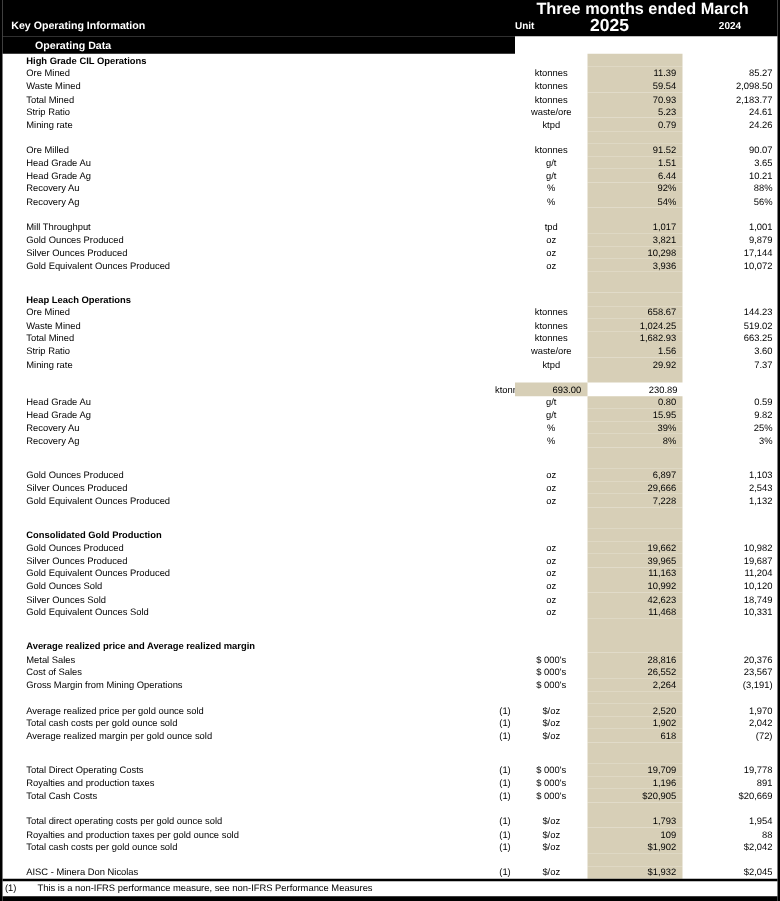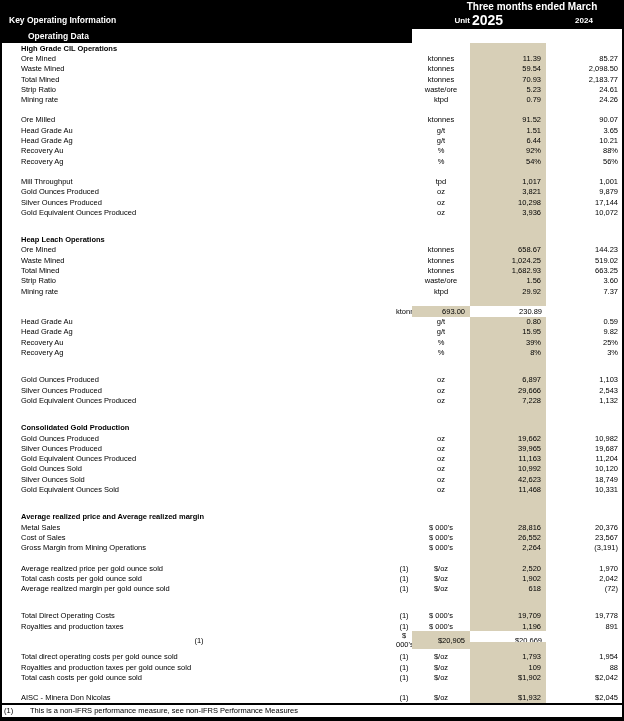--- a/index.html
+++ b/index.html
@@ -11,24 +11,24 @@
     font-family:"Liberation Sans", sans-serif;
     color:#000;
     overflow:hidden;
     border-left:2px solid #000;
     border-right:2px solid #000;
   }
   
   #header{position:absolute;top:0;left:-2px;right:-2px;height:43px;}
   .hdr-bar-top{position:absolute;top:0;left:0;right:0;height:29px;background:#000;}
   .hdr-bar-sub{position:absolute;top:29px;left:0;width:412px;height:14px;background:#000;}
-  .hdr-period{position:absolute;top:2px;left:446px;width:172px;text-align:center;
-    color:#fff;font-weight:bold;font-size:10px;line-height:10px;}
+  .hdr-period{position:absolute;top:2px;left:428px;width:172px;text-align:center;
+    color:#fff;font-weight:bold;font-size:13px;line-height:10px;}
   .hdr-title{position:absolute;top:15px;left:9px;color:#fff;font-weight:bold;font-size:8.5px;line-height:11px;}
-  .hdr-unit{position:absolute;top:15px;left:412px;width:58px;text-align:right;color:#fff;font-weight:bold;font-size:8px;line-height:11px;}
+  .hdr-unit{position:absolute;top:15px;left:412px;width:58px;text-align:left;color:#fff;font-weight:bold;font-size:8px;line-height:11px;}
   .hdr-y25{position:absolute;top:15px;left:472px;width:72px;text-align:left;color:#fff;font-weight:bold;font-size:14px;line-height:11px;}
   .hdr-y24{position:absolute;top:15px;left:548px;width:72px;text-align:center;color:#fff;font-weight:bold;font-size:8px;line-height:11px;}
   .hdr-subtitle{position:absolute;top:30px;left:28px;color:#fff;font-weight:bold;font-size:8.5px;line-height:12px;}
   
   #rows{position:absolute;top:43px;left:0;width:620px;height:561px;}
   .row{display:grid;grid-template-columns:1fr 16px 58px 76px 76px;align-items:center;}
   .row.data,.row.section{height:10.3px;}
   .row.blank{height:10px;}
   .row.blank_lg{height:17px;}
   .c-label{padding-left:19px;font-size:7.5px;white-space:nowrap;overflow:hidden;}
@@ -433,20 +433,21 @@
         <div class="c-v24">19,778</div>
       </div>
       <div class="row data">
         <div class="c-label">Royalties and production taxes</div>
         <div class="c-fn">(1)</div>
         <div class="c-unit">$ 000's</div>
         <div class="c-v25">1,196</div>
         <div class="c-v24">891</div>
       </div>
       <div class="row data">
+        <div class="c-label">Total Cash Costs</div>
         <div class="c-fn">(1)</div>
         <div class="c-unit">$ 000's</div>
         <div class="c-v25">$20,905</div>
         <div class="c-v24">$20,669</div>
       </div>
       <div class="row blank">
         <div class="c-label"></div>
         <div class="c-fn"></div>
         <div class="c-unit"></div>
         <div class="c-v25"></div>

